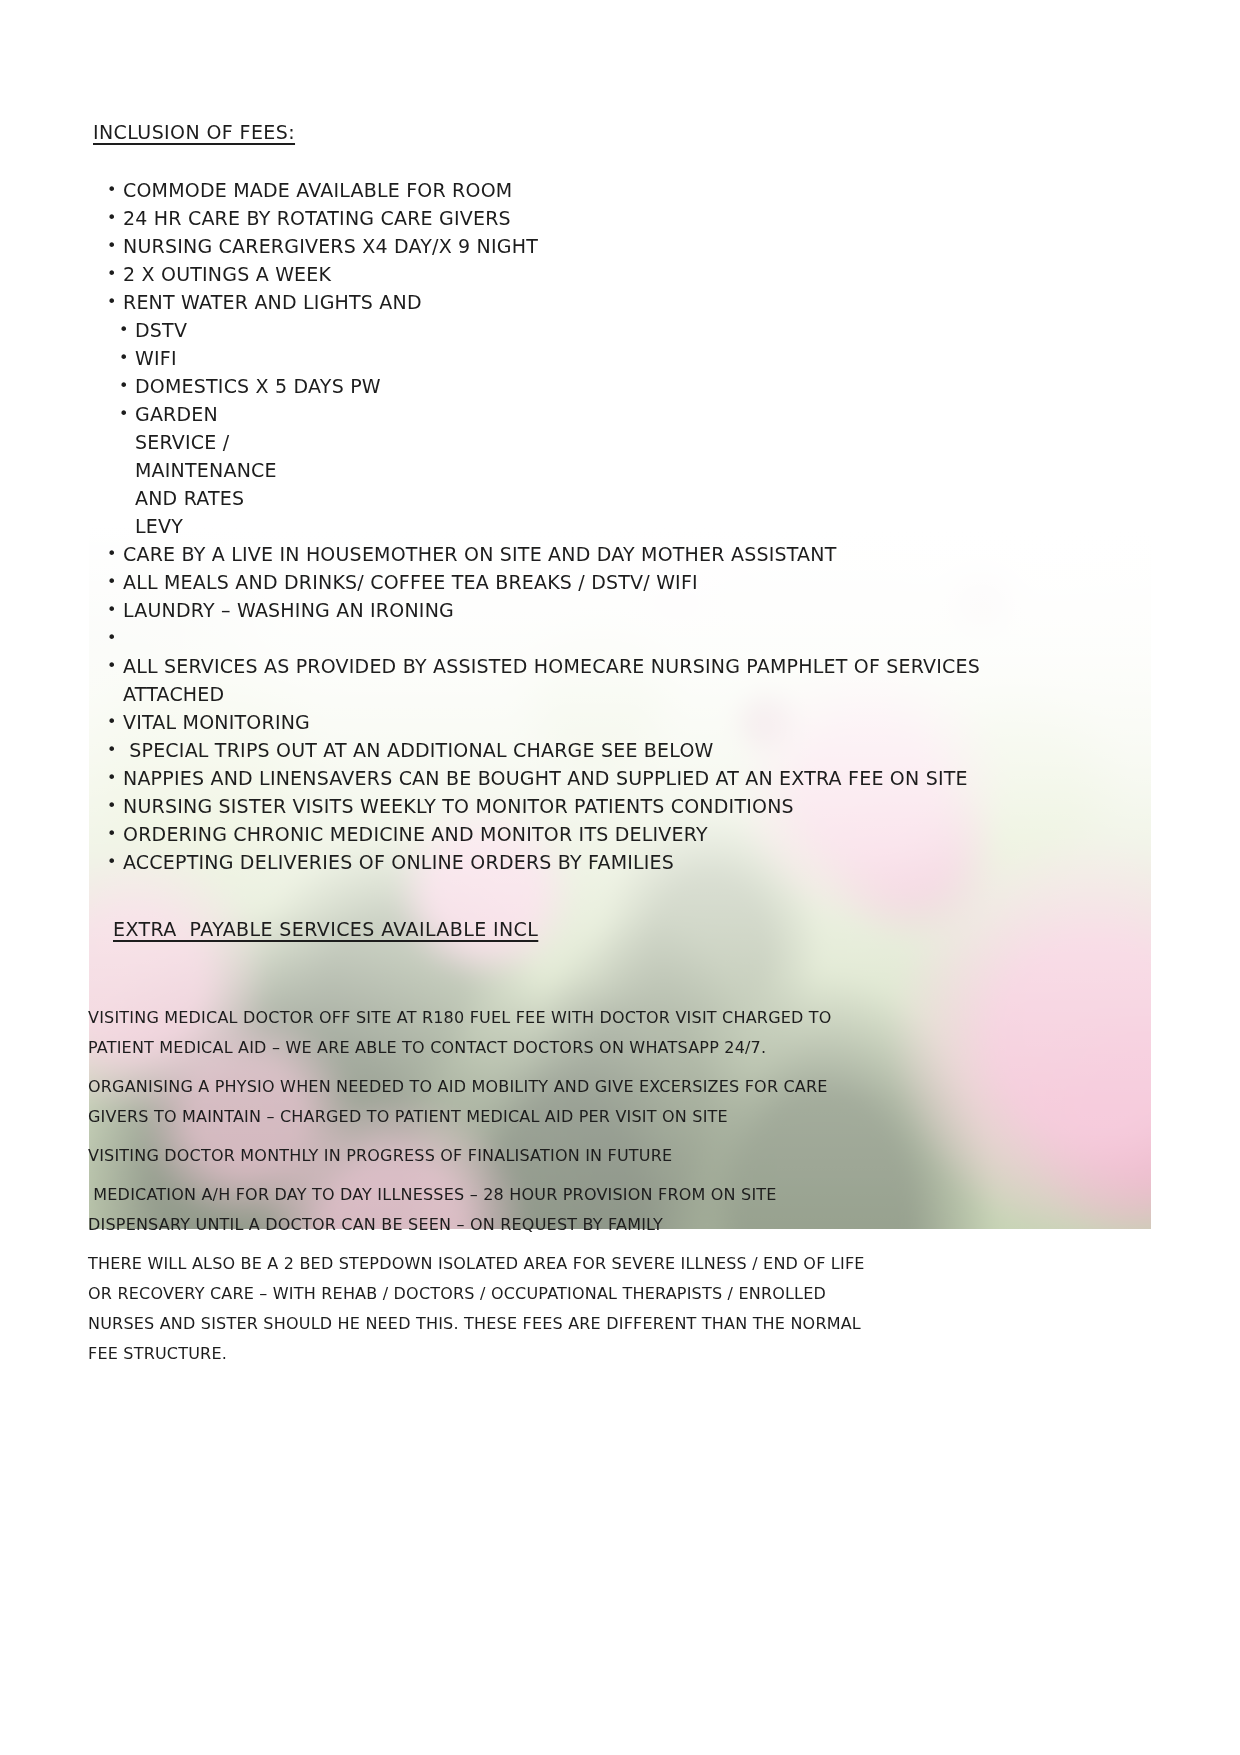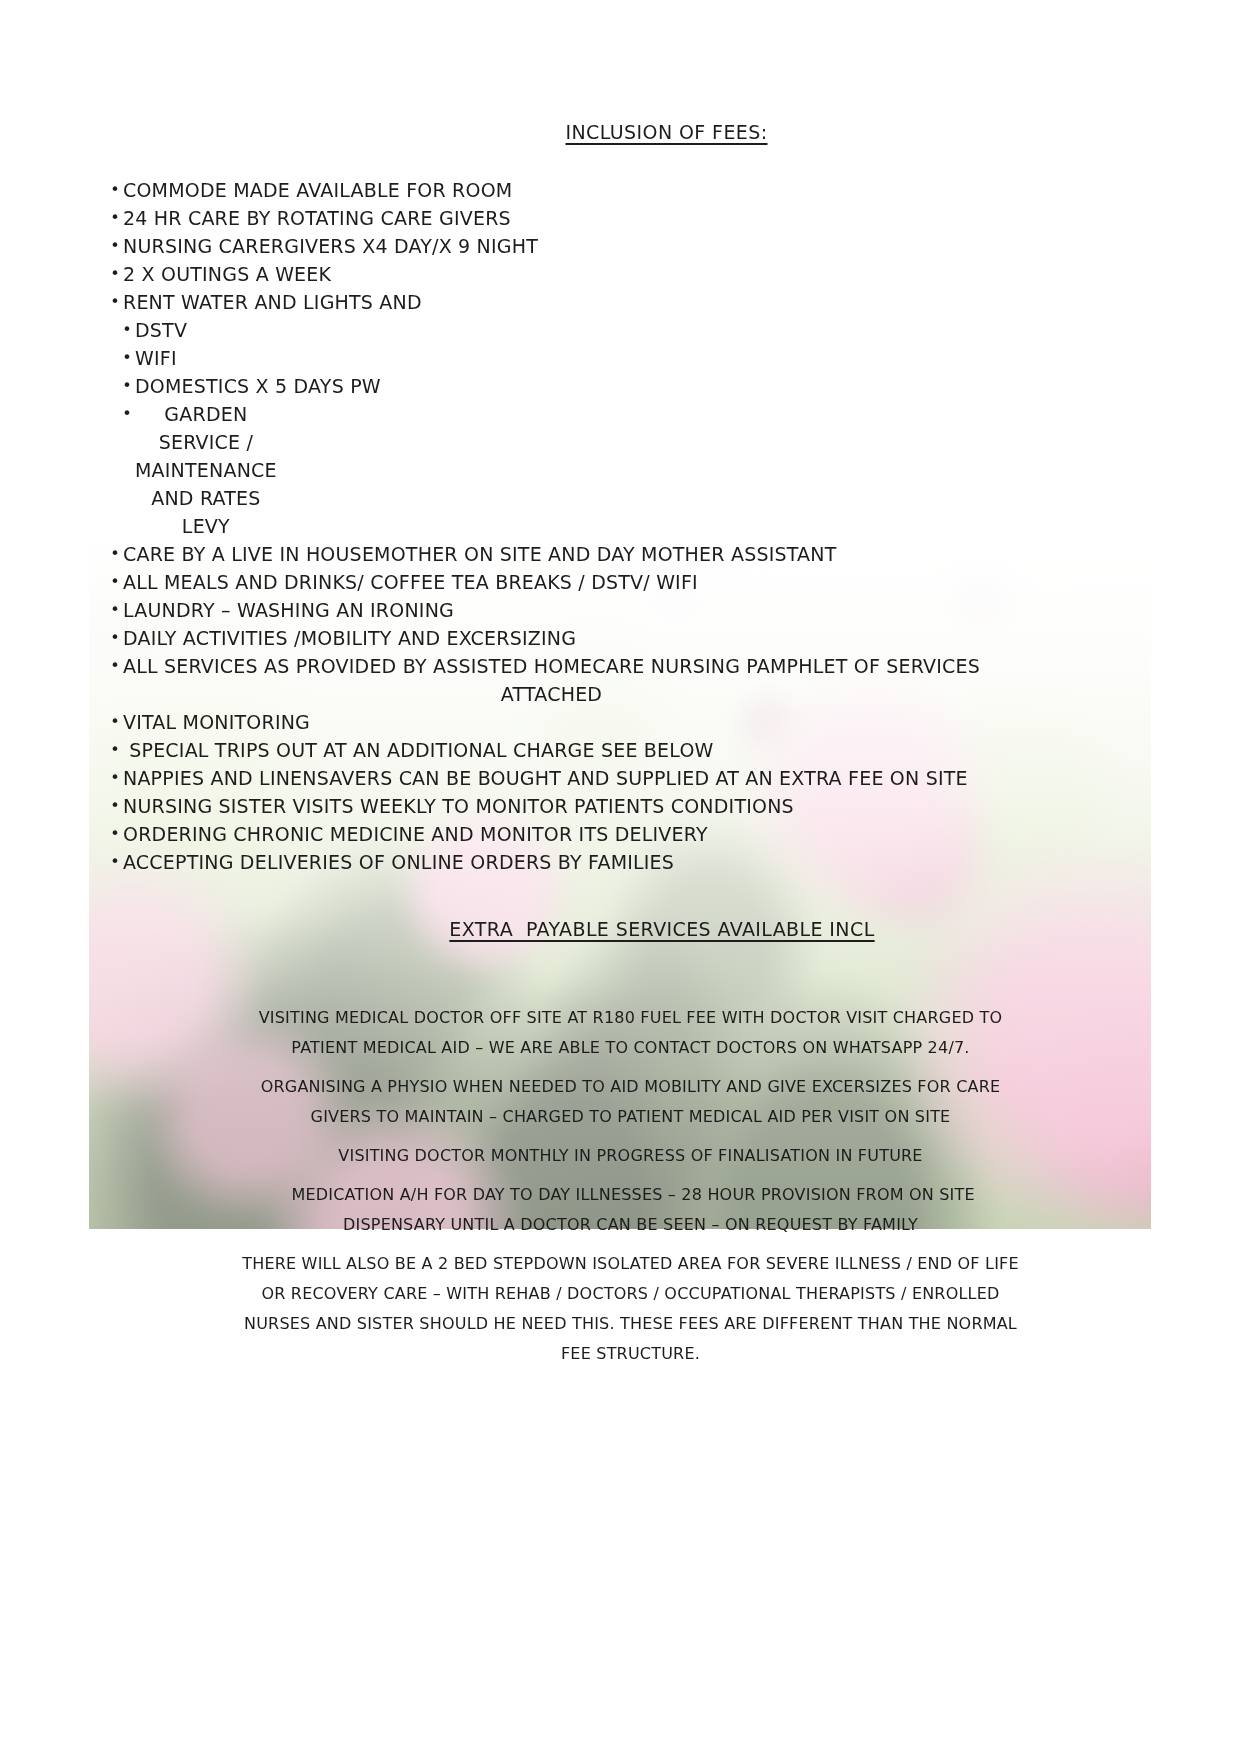--- a/index.html
+++ b/index.html
@@ -53,28 +53,28 @@
       rgba(255,255,255,1) 0%,
       rgba(255,255,255,1) 34%,
       rgba(255,255,255,0.95) 46%,
       rgba(255,255,255,0.86) 56%,
       rgba(255,255,255,0.74) 66%,
       rgba(255,255,255,0.63) 77%,
       rgba(255,255,255,0.53) 88%,
       rgba(255,255,255,0.47) 100%);
   }
   
-  .content{position:absolute;inset:0;z-index:1;text-align:center;}
+  .content{position:absolute;inset:0;z-index:1;}
   .doc-heading{
     font-size:19px;line-height:22px;font-weight:400;letter-spacing:0.4px;
     text-decoration:underline;text-underline-offset:4px;text-decoration-thickness:1.5px;
     white-space:pre-wrap;margin:0;
   }
   #heading1{margin:121px 0 0 93px;}
-  #heading2{margin:42px 0 0 84px;}
+  #heading2{margin:42px 0 0 113px;}
   ul.fees{list-style:none;margin:33px 0 0;padding:0 20px 0 107px;}
   ul.fees li{display:flex;font-size:19px;line-height:28px;letter-spacing:0.2px;}
   ul.fees li .dot{flex:none;width:16px;font-size:16px;line-height:28px;}
   ul.fees li.lv2{margin-left:12px;}
   ul.fees li .txt{white-space:pre-wrap;}
   .paras{margin:63px 20px 0 88px;width:1085px;}
   .para{font-size:16px;line-height:30px;letter-spacing:0.2px;margin:0 0 9px;white-space:pre-wrap;}
 </style>
 </head>
 <body>
@@ -135,21 +135,20 @@
       <li class="lv1">
         <span class="dot">•</span>
         <span class="txt">ALL MEALS AND DRINKS/ COFFEE TEA BREAKS / DSTV/ WIFI</span>
       </li>
       <li class="lv1">
         <span class="dot">•</span>
         <span class="txt">LAUNDRY – WASHING AN IRONING</span>
       </li>
       <li class="lv1">
         <span class="dot">•</span>
-        <span class="txt">DAILY ACTIVITIES /MOBILITY AND EXCERSIZING</span>
       </li>
       <li class="lv1">
         <span class="dot">•</span>
         <span class="txt">ALL SERVICES AS PROVIDED BY ASSISTED HOMECARE NURSING PAMPHLET OF SERVICES
 ATTACHED</span>
       </li>
       <li class="lv1">
         <span class="dot">•</span>
         <span class="txt">VITAL MONITORING</span>
       </li>

